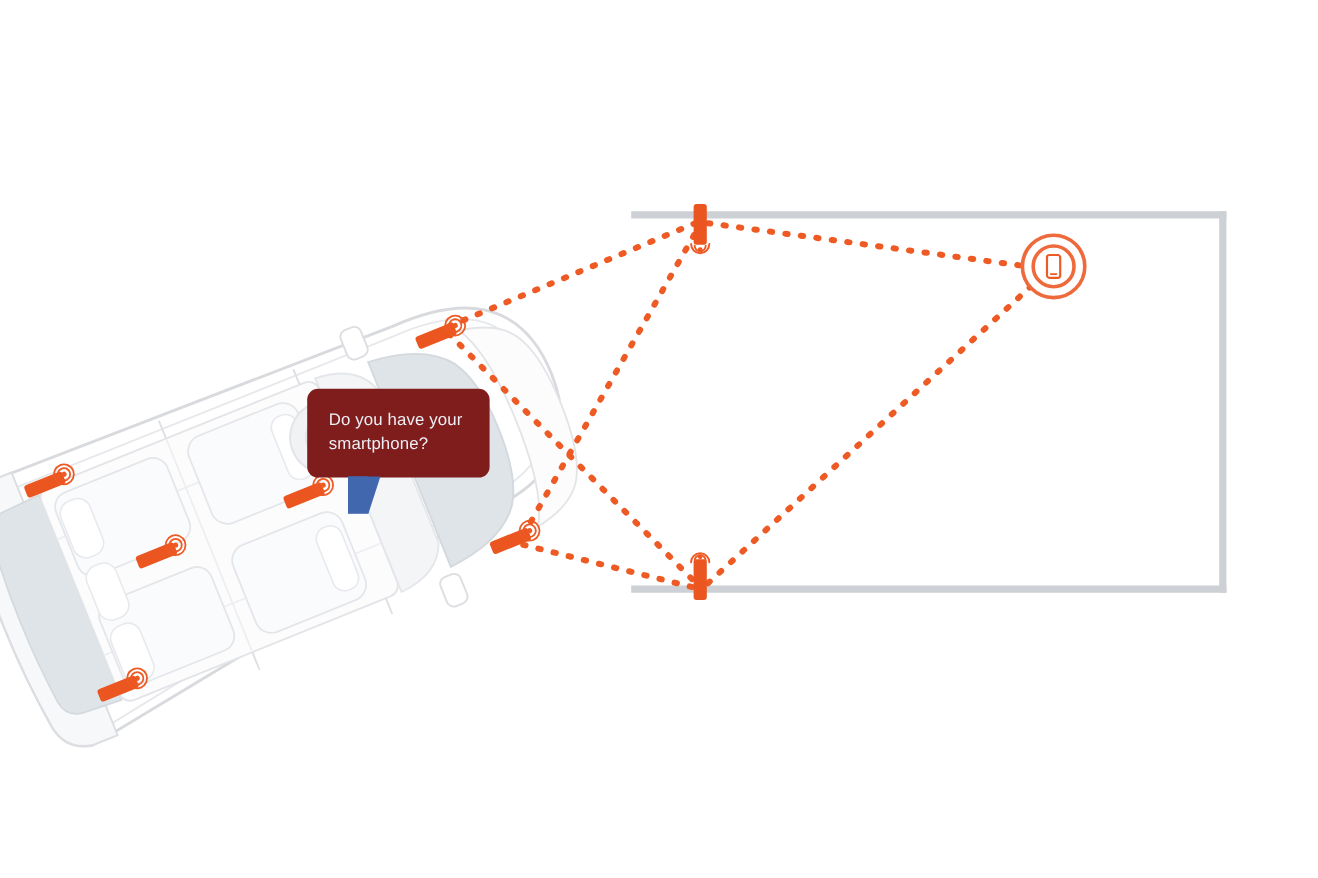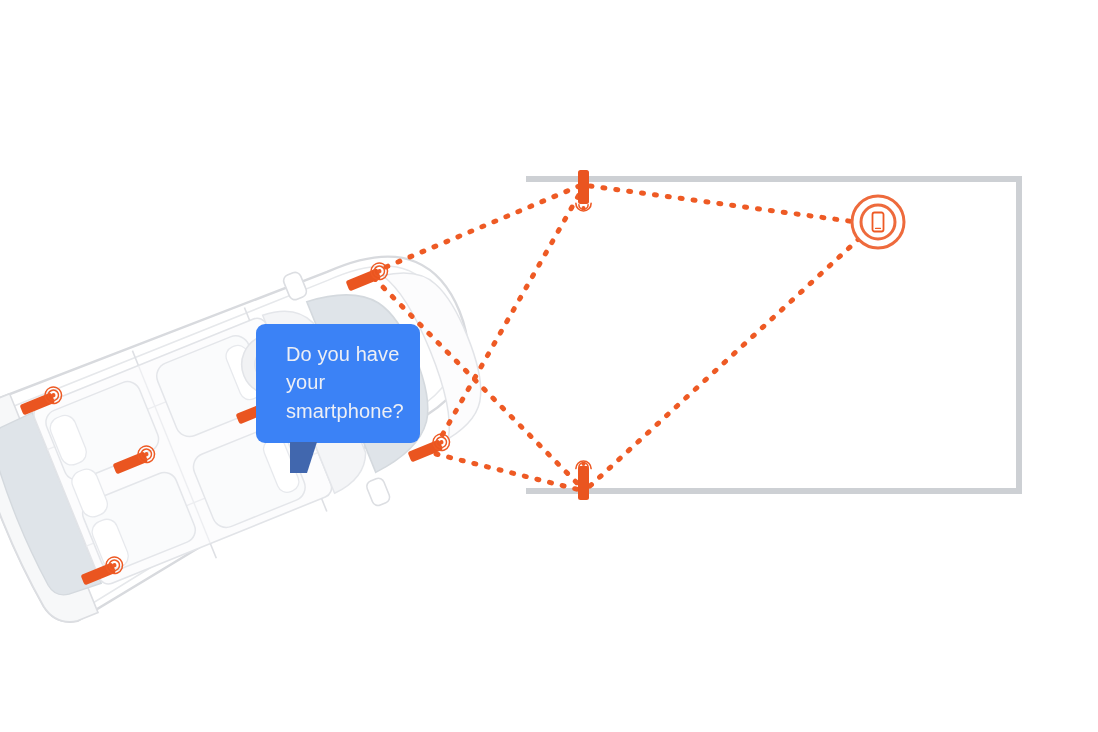--- a/index.html
+++ b/index.html
@@ -3,25 +3,25 @@
 <meta charset="utf-8">
 <title>Keyless Entry Antenna Diagram</title>
 <style>
   html,body{margin:0;padding:0;background:#ffffff;}
   body{width:1098px;height:732px;overflow:hidden;
        font-family:"Liberation Sans","DejaVu Sans",sans-serif;}
   #stage{position:relative;width:1098px;height:732px;background:#ffffff;}
   #stage svg{position:absolute;left:0;top:0;}
   .bubble{
     position:absolute;
-    background:#3b82f6;
+    background:#7f1d1d;
     color:#EDEFF5;
     border-radius:9px;
-    padding:16px 18px 18px 30px;
-    font-size:20px;
+    padding:16px 18px 18px 18px;
+    font-size:14px;
     line-height:1.42;
     letter-spacing:.1px;
     width:116px;
     box-sizing:content-box;
   }
   .bubble .tail{
     position:absolute;
     left:34px; bottom:-30px;
     width:0;height:0;
     border-left:17px solid #4167AE;

